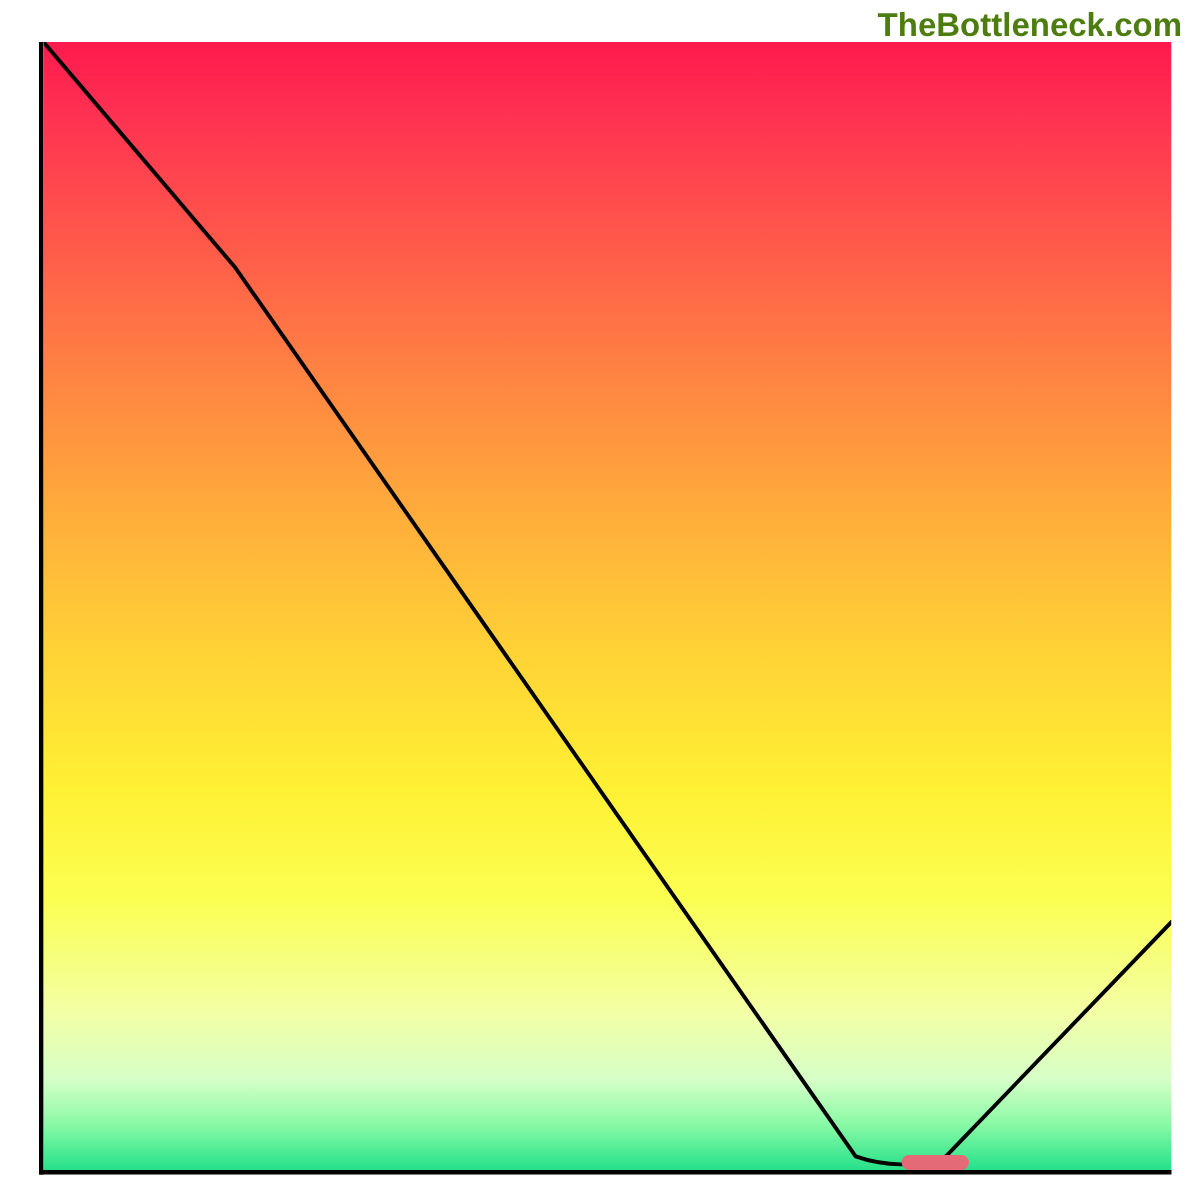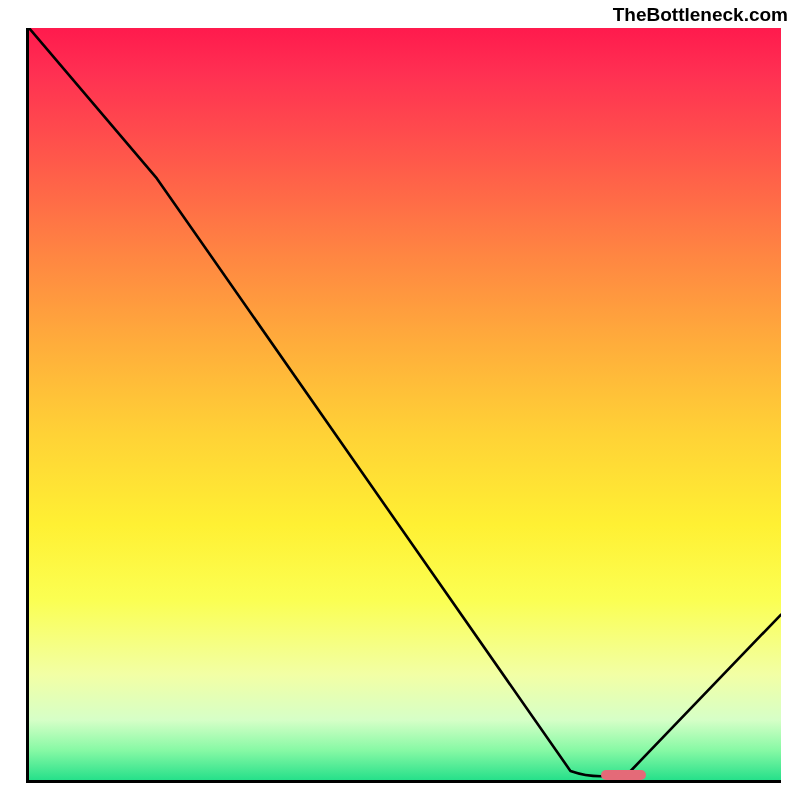--- a/index.html
+++ b/index.html
@@ -12,23 +12,23 @@
   }
   .container {
     position: relative;
     width: 800px;
     height: 800px;
   }
   .watermark {
     position: absolute;
     top: 4px;
     right: 12px;
-    font-size: 19px;
+    font-size: 22px;
     font-weight: bold;
-    color: #000000;
+    color: #4d7c0f;
     z-index: 10;
   }
   .plot-area {
     position: absolute;
     left: 26px;
     top: 28px;
     width: 752px;
     height: 752px;
     border-left: 3px solid #000;
     border-bottom: 3px solid #000;

